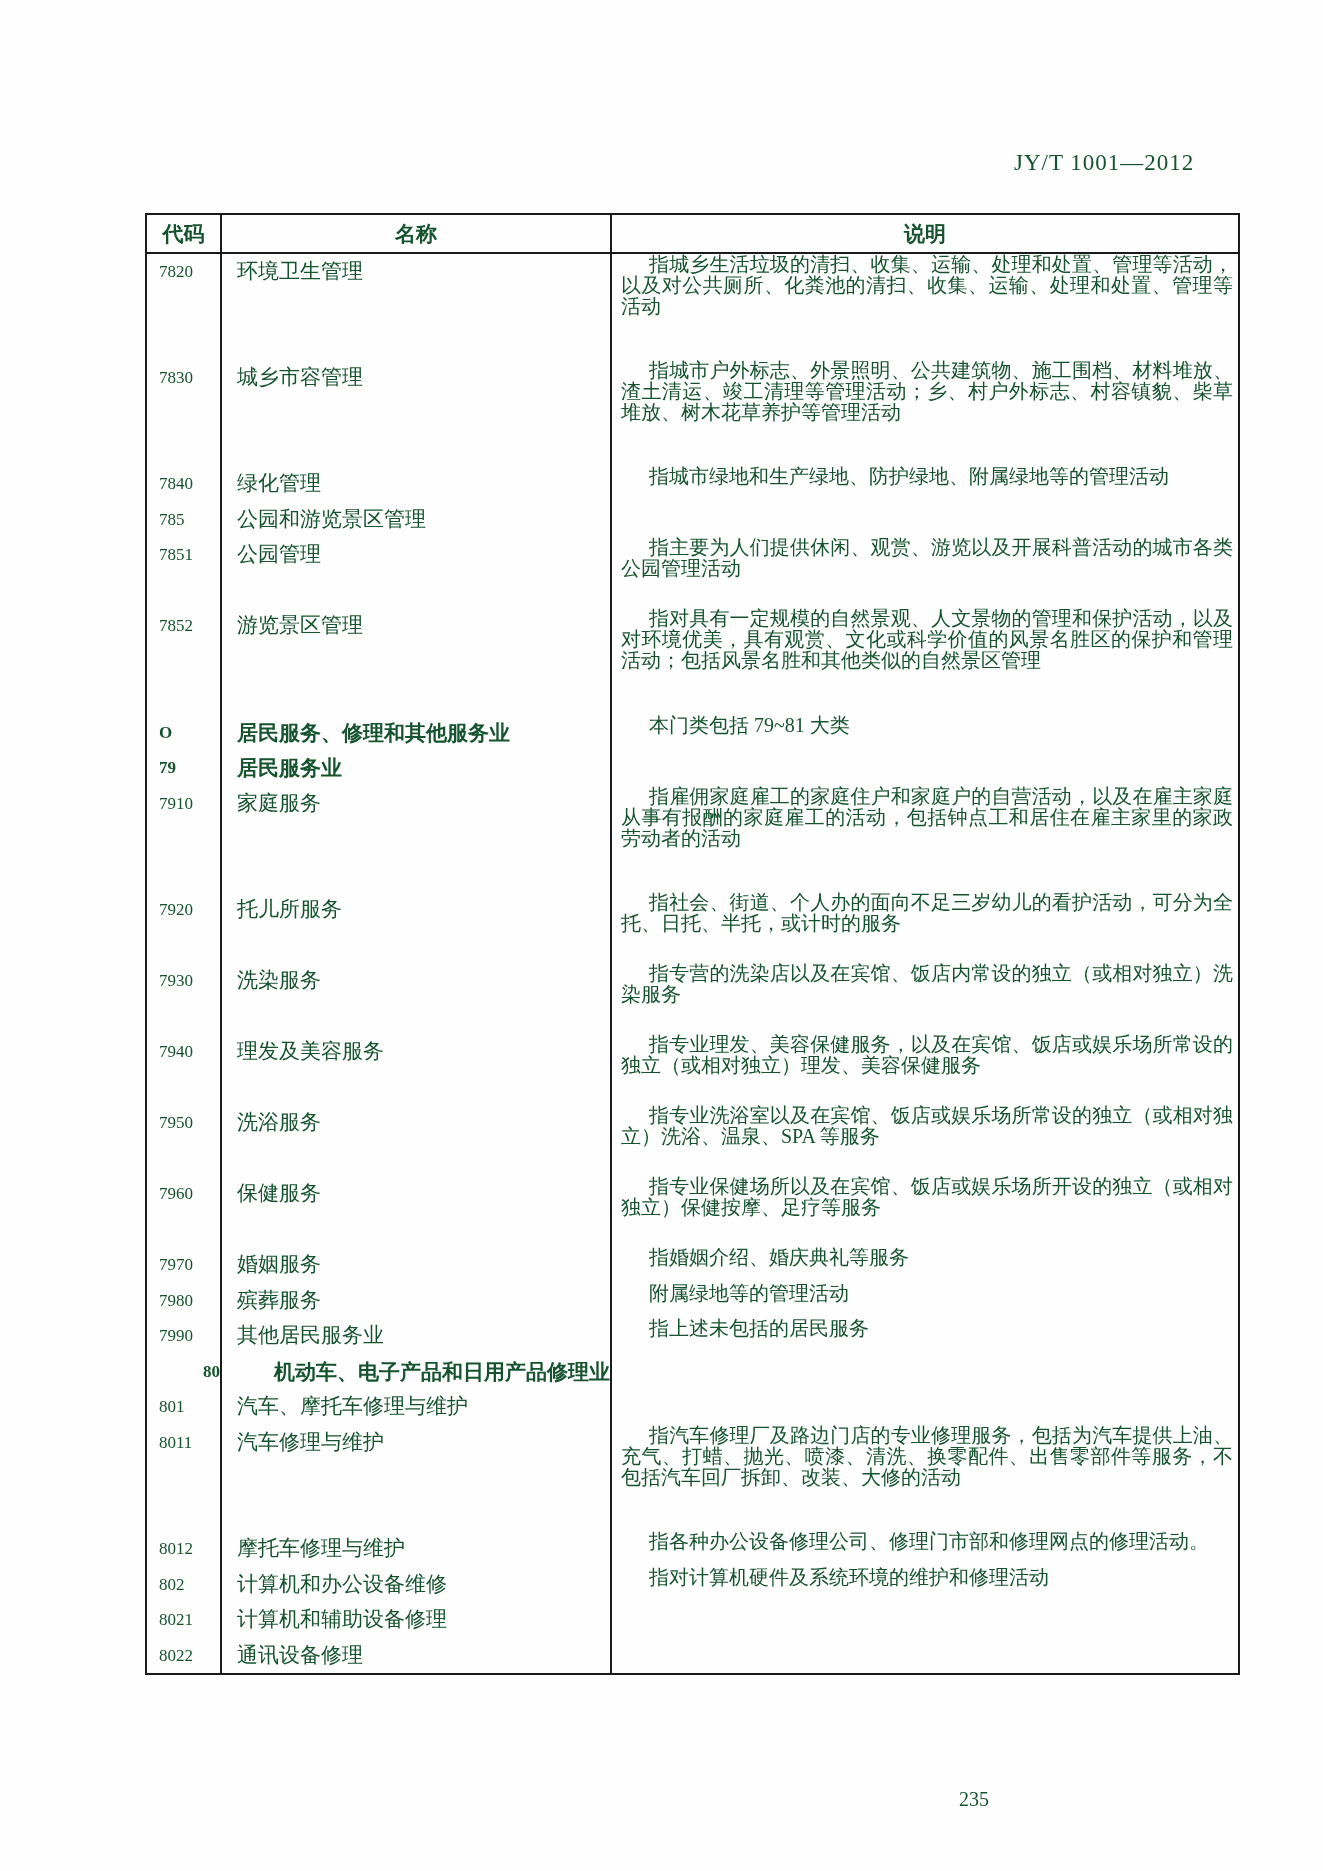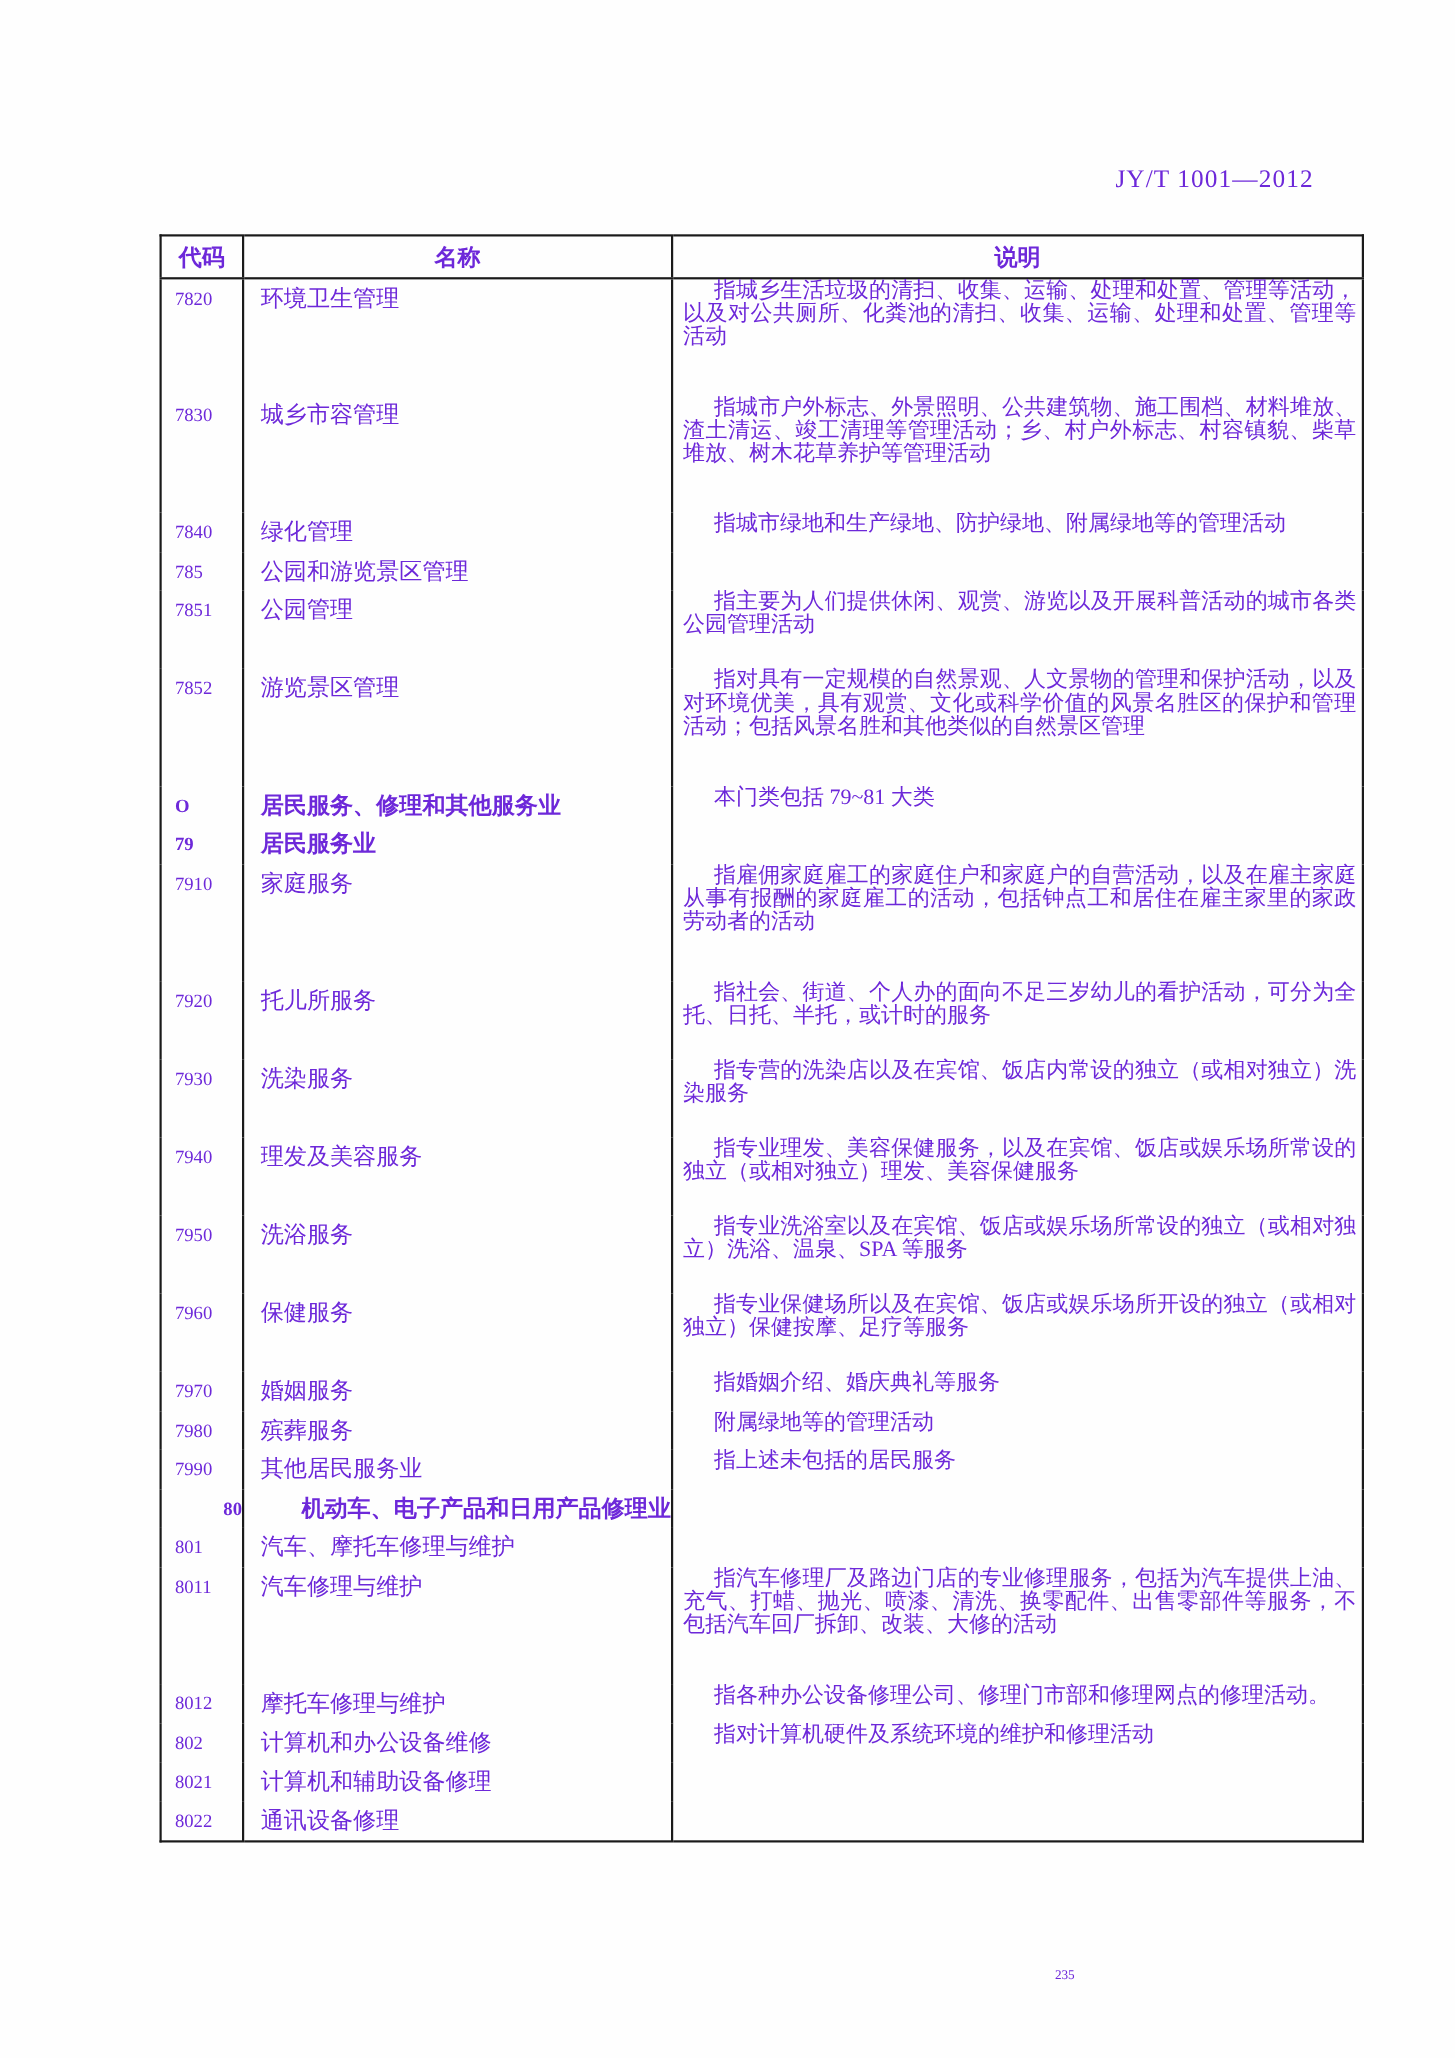--- a/index.html
+++ b/index.html
@@ -1,34 +1,34 @@
 <!DOCTYPE html>
 <html><head>
 <meta charset="utf-8">
 <style>
   html,body{margin:0;padding:0;background:#ffffff;}
   .page{
     position:relative;
     width:1323px;height:1871px;
     background:#fefefe;
     font-family:"Liberation Serif","DejaVu Serif",serif;
-    color:#6d28d9;
+    color:#14532d;
     overflow:hidden;
   }
   .doc-number{
     position:absolute;
     top:150px;left:1014px;
     font-size:23px;
     letter-spacing:1px;
     white-space:nowrap;
   }
   .page-number{
     position:absolute;
     top:1788px;left:959px;
-    font-size:12px;
+    font-size:20px;
   }
   table.class-table{
     position:absolute;
     left:145px;top:213px;
     width:1093px;
     border-collapse:collapse;
     table-layout:fixed;
     background:transparent;
   }
   table.class-table{border:2.5px solid #1a1a1a;}

